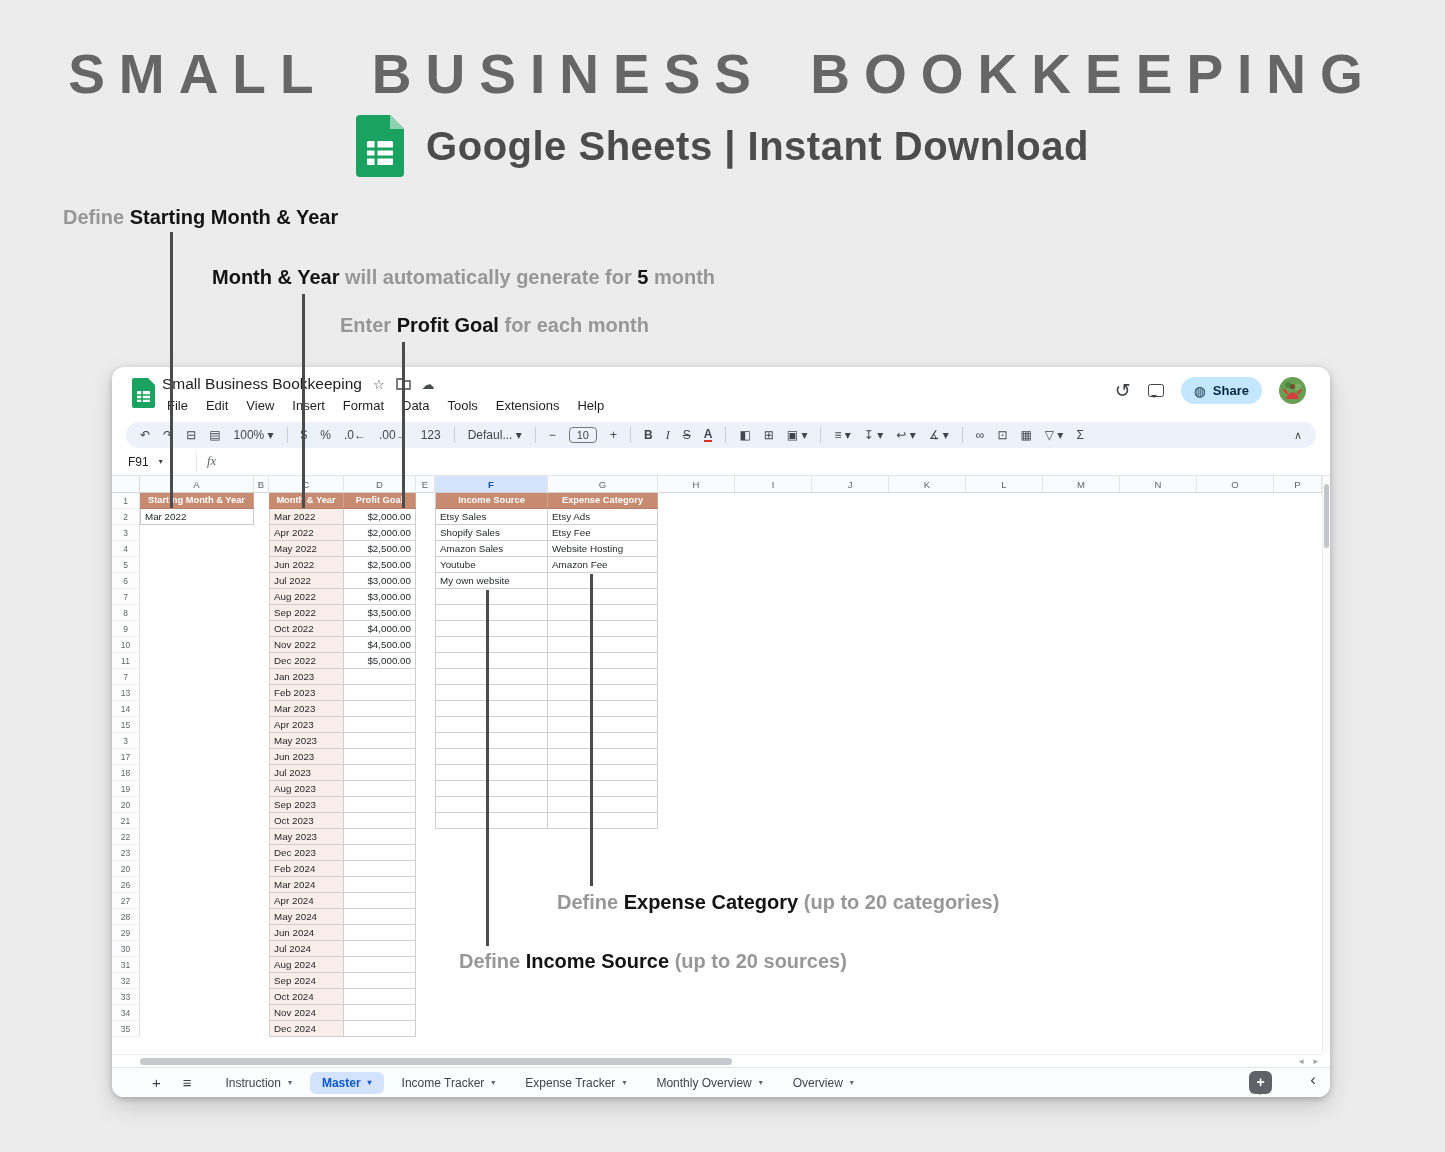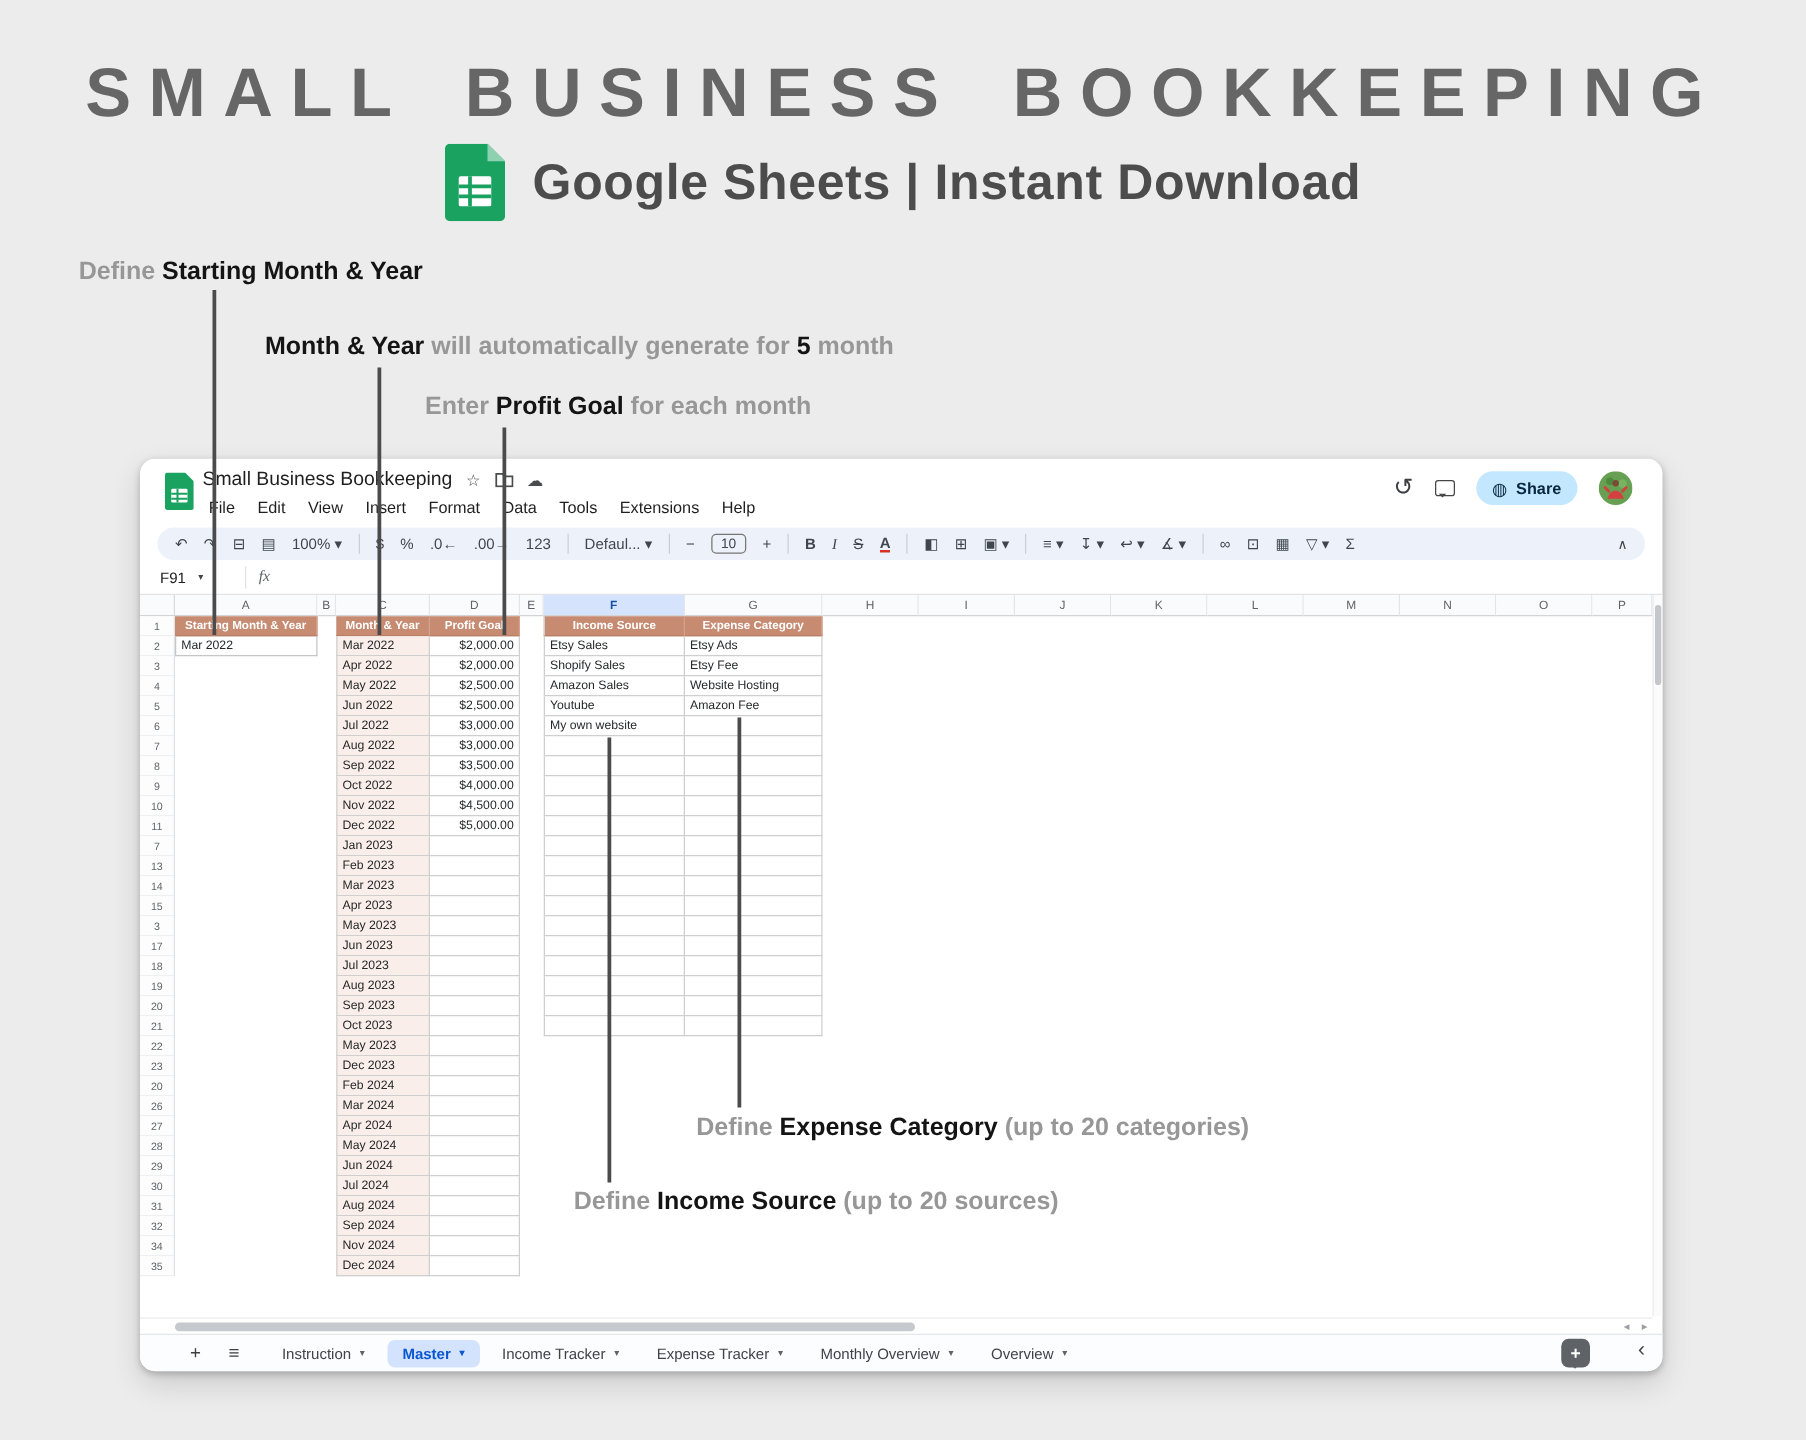--- a/index.html
+++ b/index.html
@@ -807,20 +807,39 @@
           <span class="cell " style="width: 77px;"></span>
           <span class="cell " style="width: 77px;"></span>
           <span class="cell " style="width: 77px;"></span>
           <span class="cell " style="width: 77px;"></span>
           <span class="cell " style="width: 77px;"></span>
           <span class="cell " style="width: 77px;"></span>
           <span class="cell " style="width: 77px;"></span>
           <span class="cell " style="width: 48px;"></span>
         </div>
         <div class="row">
+          <span class="gut">33</span>
+          <span class="cell " style="width: 114px;"></span>
+          <span class="cell " style="width: 15px;"></span>
+          <span class="cell c-cell" style="width: 75px;">Oct 2024</span>
+          <span class="cell d-cell" style="width: 72px;"></span>
+          <span class="cell " style="width: 19px;"></span>
+          <span class="cell " style="width: 113px;"></span>
+          <span class="cell " style="width: 110px;"></span>
+          <span class="cell " style="width: 77px;"></span>
+          <span class="cell " style="width: 77px;"></span>
+          <span class="cell " style="width: 77px;"></span>
+          <span class="cell " style="width: 77px;"></span>
+          <span class="cell " style="width: 77px;"></span>
+          <span class="cell " style="width: 77px;"></span>
+          <span class="cell " style="width: 77px;"></span>
+          <span class="cell " style="width: 77px;"></span>
+          <span class="cell " style="width: 48px;"></span>
+        </div>
+        <div class="row">
           <span class="gut">34</span>
           <span class="cell " style="width: 114px;"></span>
           <span class="cell " style="width: 15px;"></span>
           <span class="cell c-cell" style="width: 75px;">Nov 2024</span>
           <span class="cell d-cell" style="width: 72px;"></span>
           <span class="cell " style="width: 19px;"></span>
           <span class="cell " style="width: 113px;"></span>
           <span class="cell " style="width: 110px;"></span>
           <span class="cell " style="width: 77px;"></span>
           <span class="cell " style="width: 77px;"></span>

